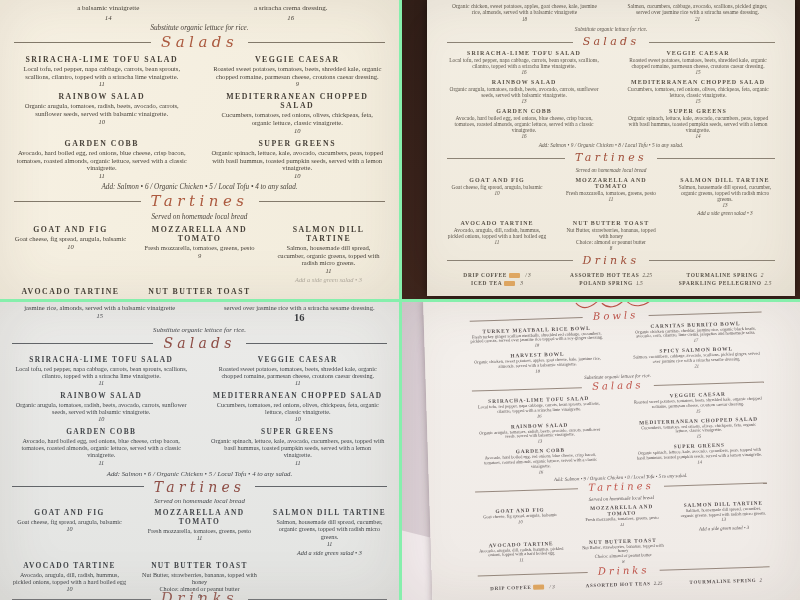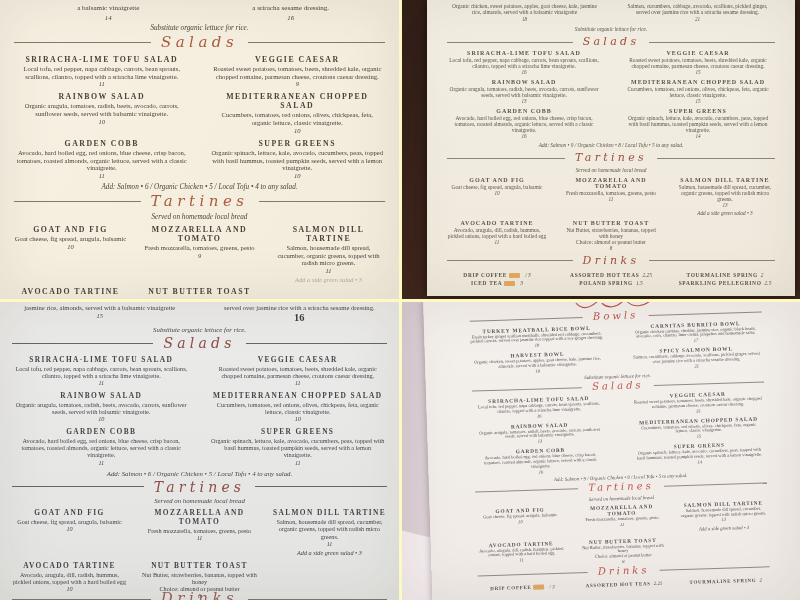--- a/index.html
+++ b/index.html
@@ -1,19 +1,19 @@
 <!DOCTYPE html>
 <html><head>
 <meta charset="utf-8">
 <style>
   html,body{margin:0;padding:0}
   body{width:800px;height:600px;overflow:hidden;background:#fff;
        font-family:"Liberation Serif","DejaVu Serif",serif;color:#4a443b}
   .collage{width:800px;height:600px;display:grid;grid-template-columns:399px 398px;
-           grid-template-rows:299px 298px;gap:3px;background:#fef9c3}
+           grid-template-rows:299px 298px;gap:3px;background:#86efac}
   .photo{position:relative;overflow:hidden}
   .photo::after{content:"";position:absolute;inset:0;pointer-events:none;
                 box-shadow:inset 0 0 55px rgba(80,60,40,.10)}
   
   .sec{display:flex;align-items:center}
   .sec .rule{flex:1;height:1px;background:#837a6b}
   .sec-title{font-style:italic;white-space:nowrap;padding:0 10px;letter-spacing:.30em;
              line-height:1.05;font-family:"DejaVu Serif",serif}
   .mi{text-align:center;margin:0 auto}
   .mi-name{font-weight:bold;letter-spacing:1.2px}
@@ -128,21 +128,21 @@
 
 <div class="collage">
 
   <section class="photo q-tl">
     <div class="pt">
       <div class="pt-col">
         <div class="pt-line">a balsamic vinaigrette</div>
         <div class="pt-price">14</div>
       </div>
       <div class="pt-col">
-        <div class="pt-line">a sriracha sesame dressing.</div>
+        <div class="pt-line">a sriracha crema dressing.</div>
         <div class="pt-price">16</div>
       </div>
     </div>
     <div class="note">Substitute organic lettuce for rice.</div>
     <div class="sec">
       <span class="rule"></span>
       <span class="sec-title">Salads</span>
       <span class="rule"></span>
     </div>
     <div class="grid2">

